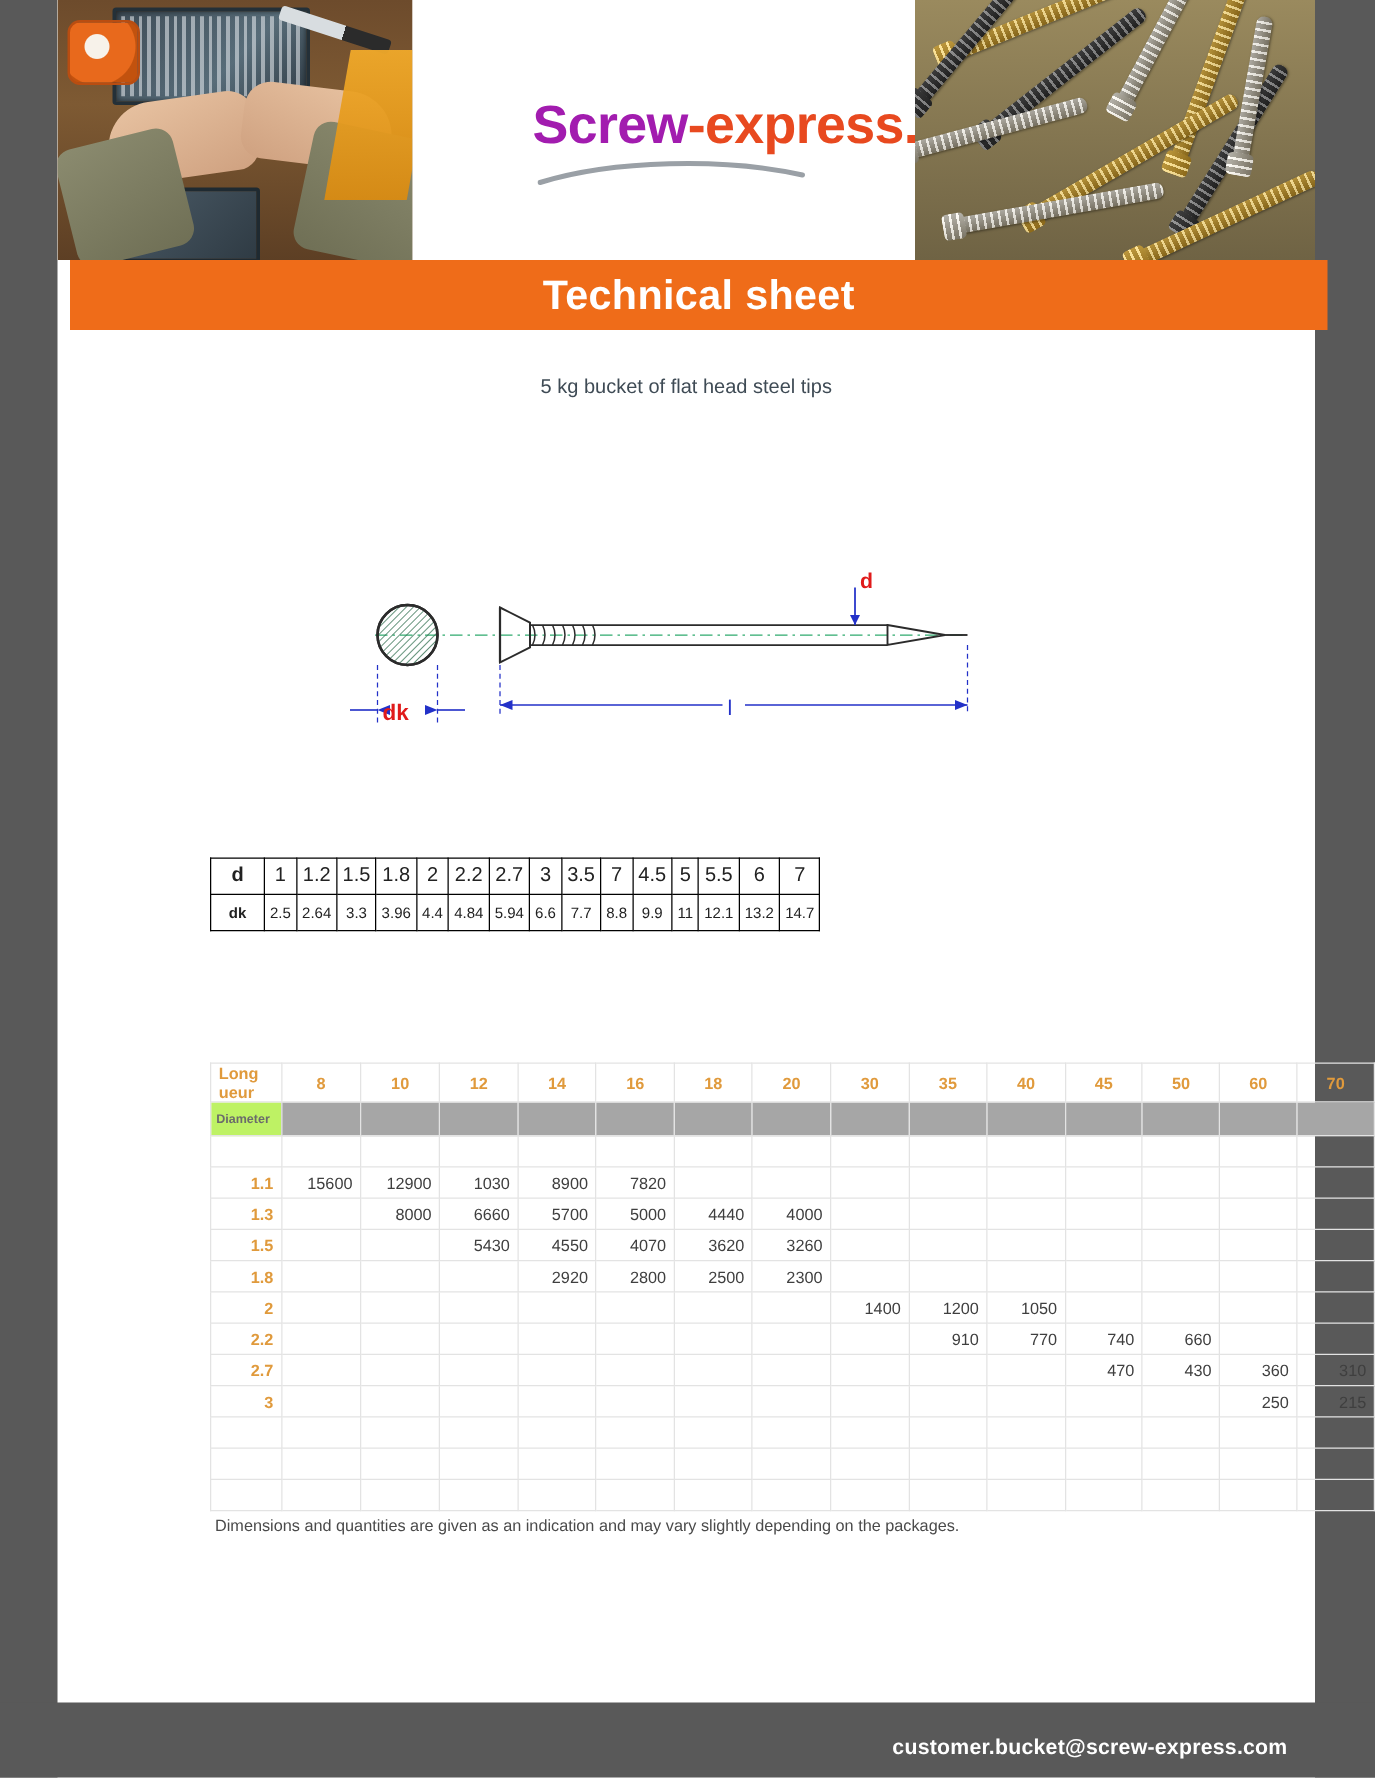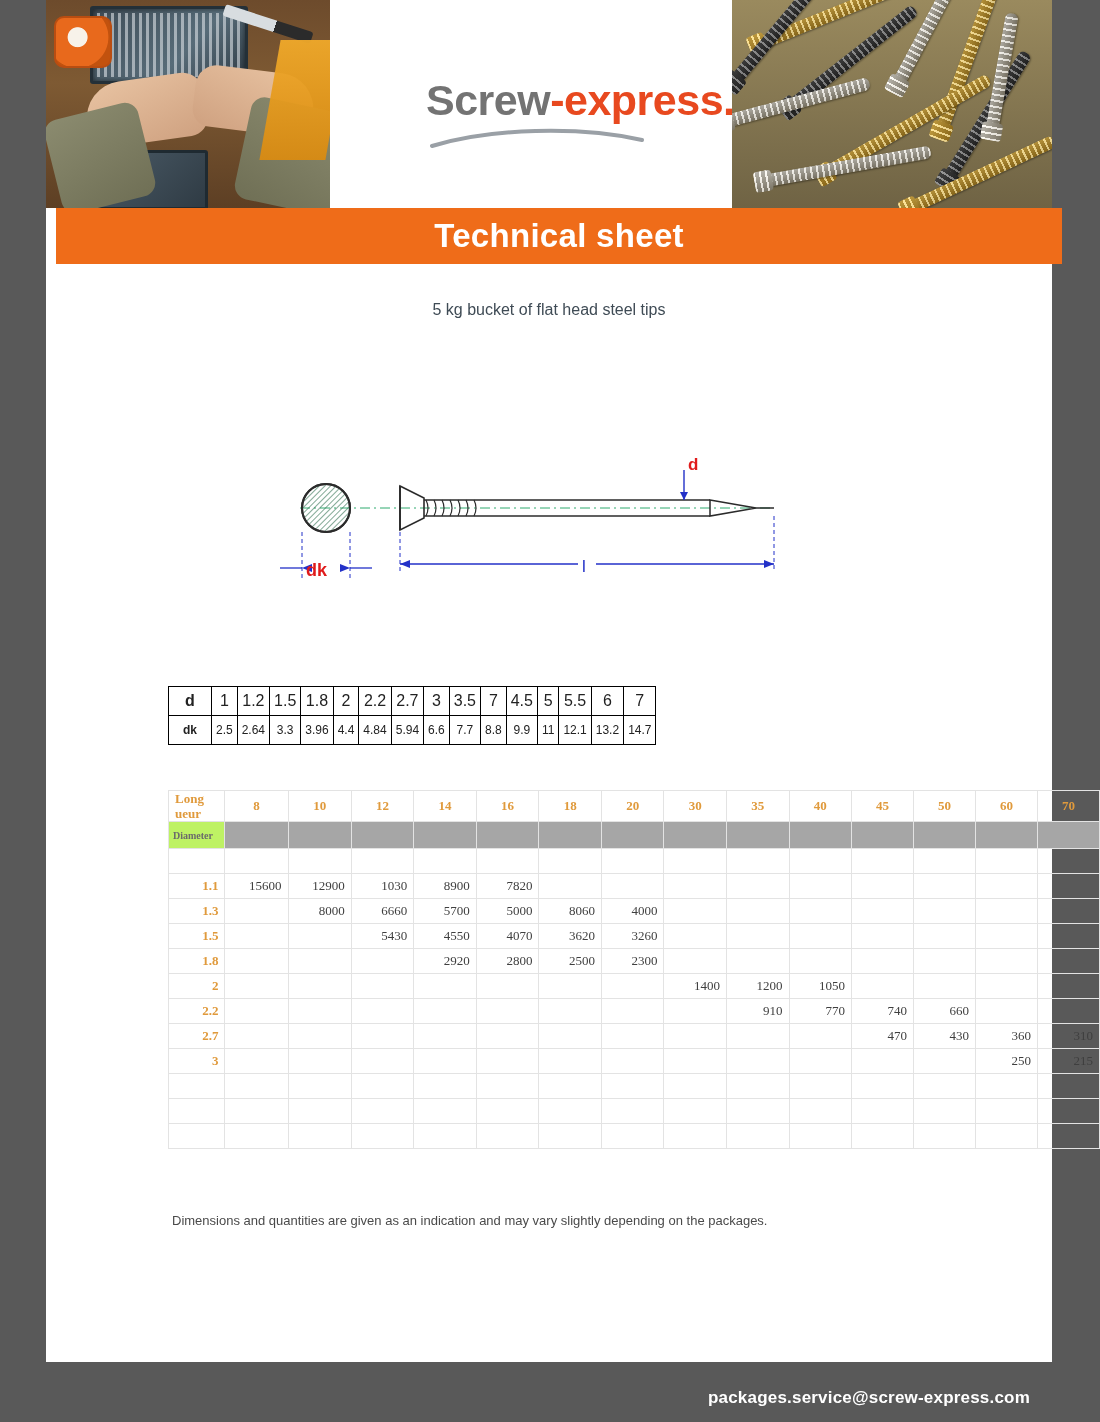--- a/index.html
+++ b/index.html
@@ -80,21 +80,21 @@
   }
   .logo {
     position: absolute;
     left: 96px;
     top: 76px;
     font-size: 43px;
     font-weight: 600;
     letter-spacing: -0.5px;
     white-space: nowrap;
   }
-  .logo .part1 { color: #737373; }
+  .logo .part1 { color: #a21caf; }
   .logo .part2 { color: #e8491f; }
   .logo-swoosh {
     position: absolute;
     left: 100px;
     top: 124px;
     width: 216px;
     height: 28px;
   }
   
   .hdr-wood {
@@ -258,25 +258,24 @@
   .dk-table tr.r-dk td { font-size: 12px; height: 28px; }
   .dk-table td.hdr {
     font-weight: bold;
     font-size: 16px;
     width: 34px;
   }
   
   .qty-table {
     position: absolute;
     left: 168px;
-    top: 790px;
+    top: 850px;
     border-collapse: collapse;
     font-size: 13px;
     color: #3f3f3f;
-    font-family: Liberation Serif, serif;
   }
   .qty-table td {
     border: 1px solid #e3e3e3;
     height: 24px;
     width: 52px;
     text-align: right;
     padding: 0 6px;
   }
   .qty-table td.firstcol {
     width: 44px;
@@ -550,21 +549,21 @@
         <td></td>
       </tr>
 
       <tr>
         <td class="firstcol">1.3</td>
         <td></td>
         <td>8000</td>
         <td>6660</td>
         <td>5700</td>
         <td>5000</td>
-        <td>8060</td>
+        <td>4440</td>
         <td>4000</td>
         <td></td>
         <td></td>
         <td></td>
         <td></td>
         <td></td>
         <td></td>
         <td></td>
       </tr>
 
@@ -727,16 +726,16 @@
           <td></td>
         <td></td>
           <td></td>
       </tr>
     </tbody>
   </table>
 
   <div class="note">Dimensions and quantities are given as an indication and may vary slightly depending on the packages.</div>
 
   <div class="bottom-bar">
-    <div class="footer-email">packages.service@screw-express.com</div>
+    <div class="footer-email">customer.bucket@screw-express.com</div>
   </div>
 
 </div>
 
 </body></html>

